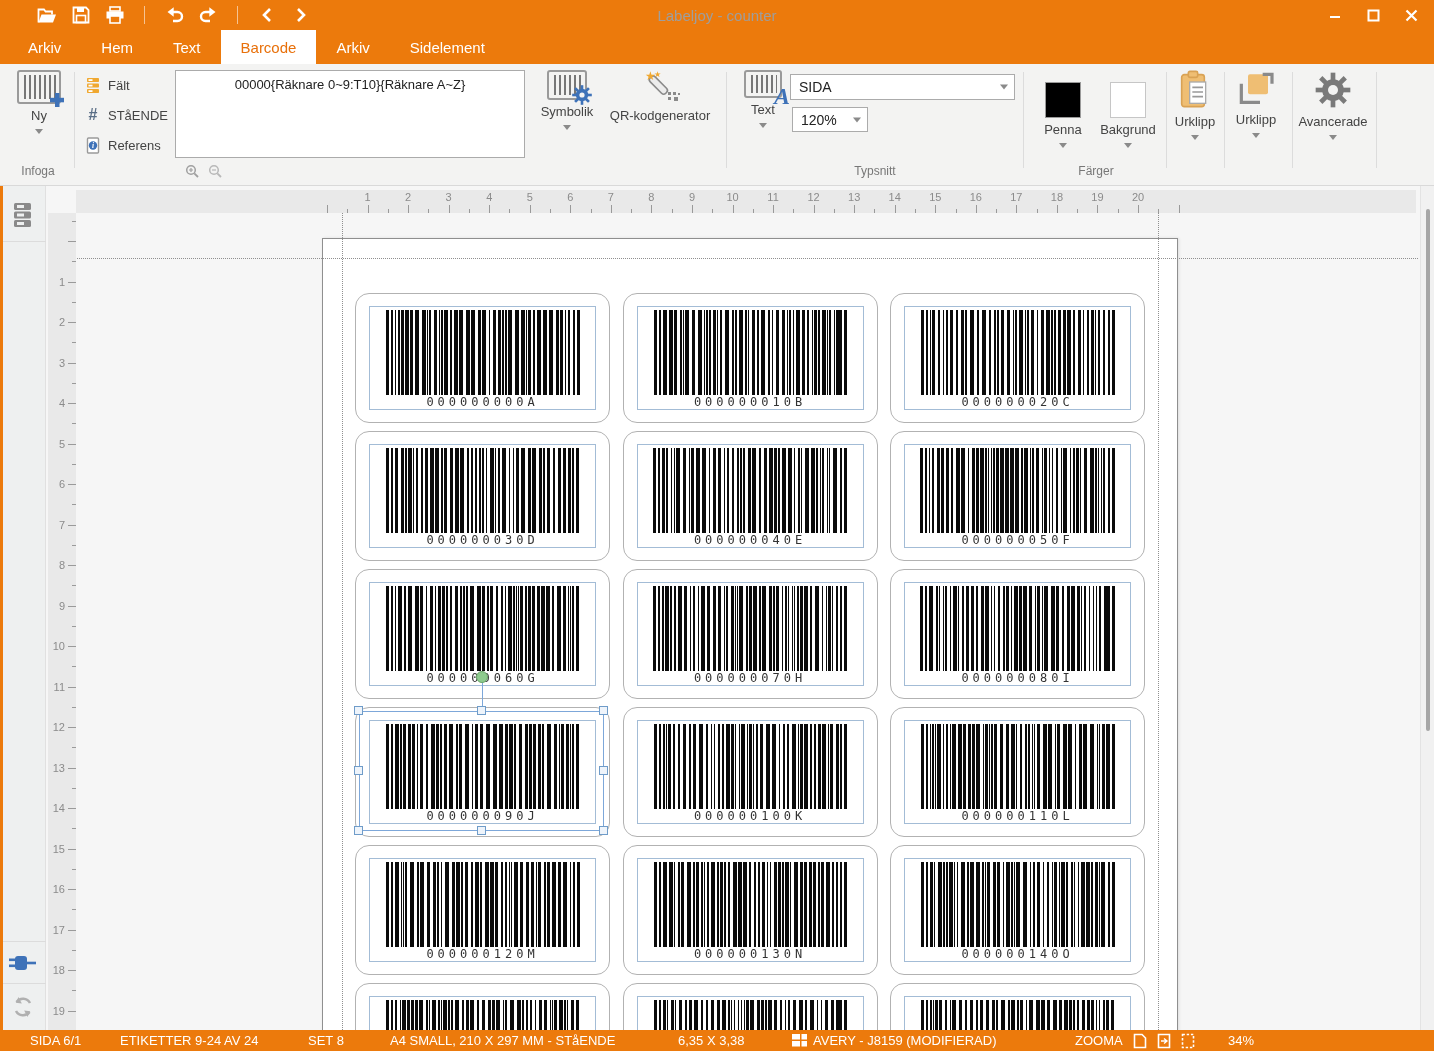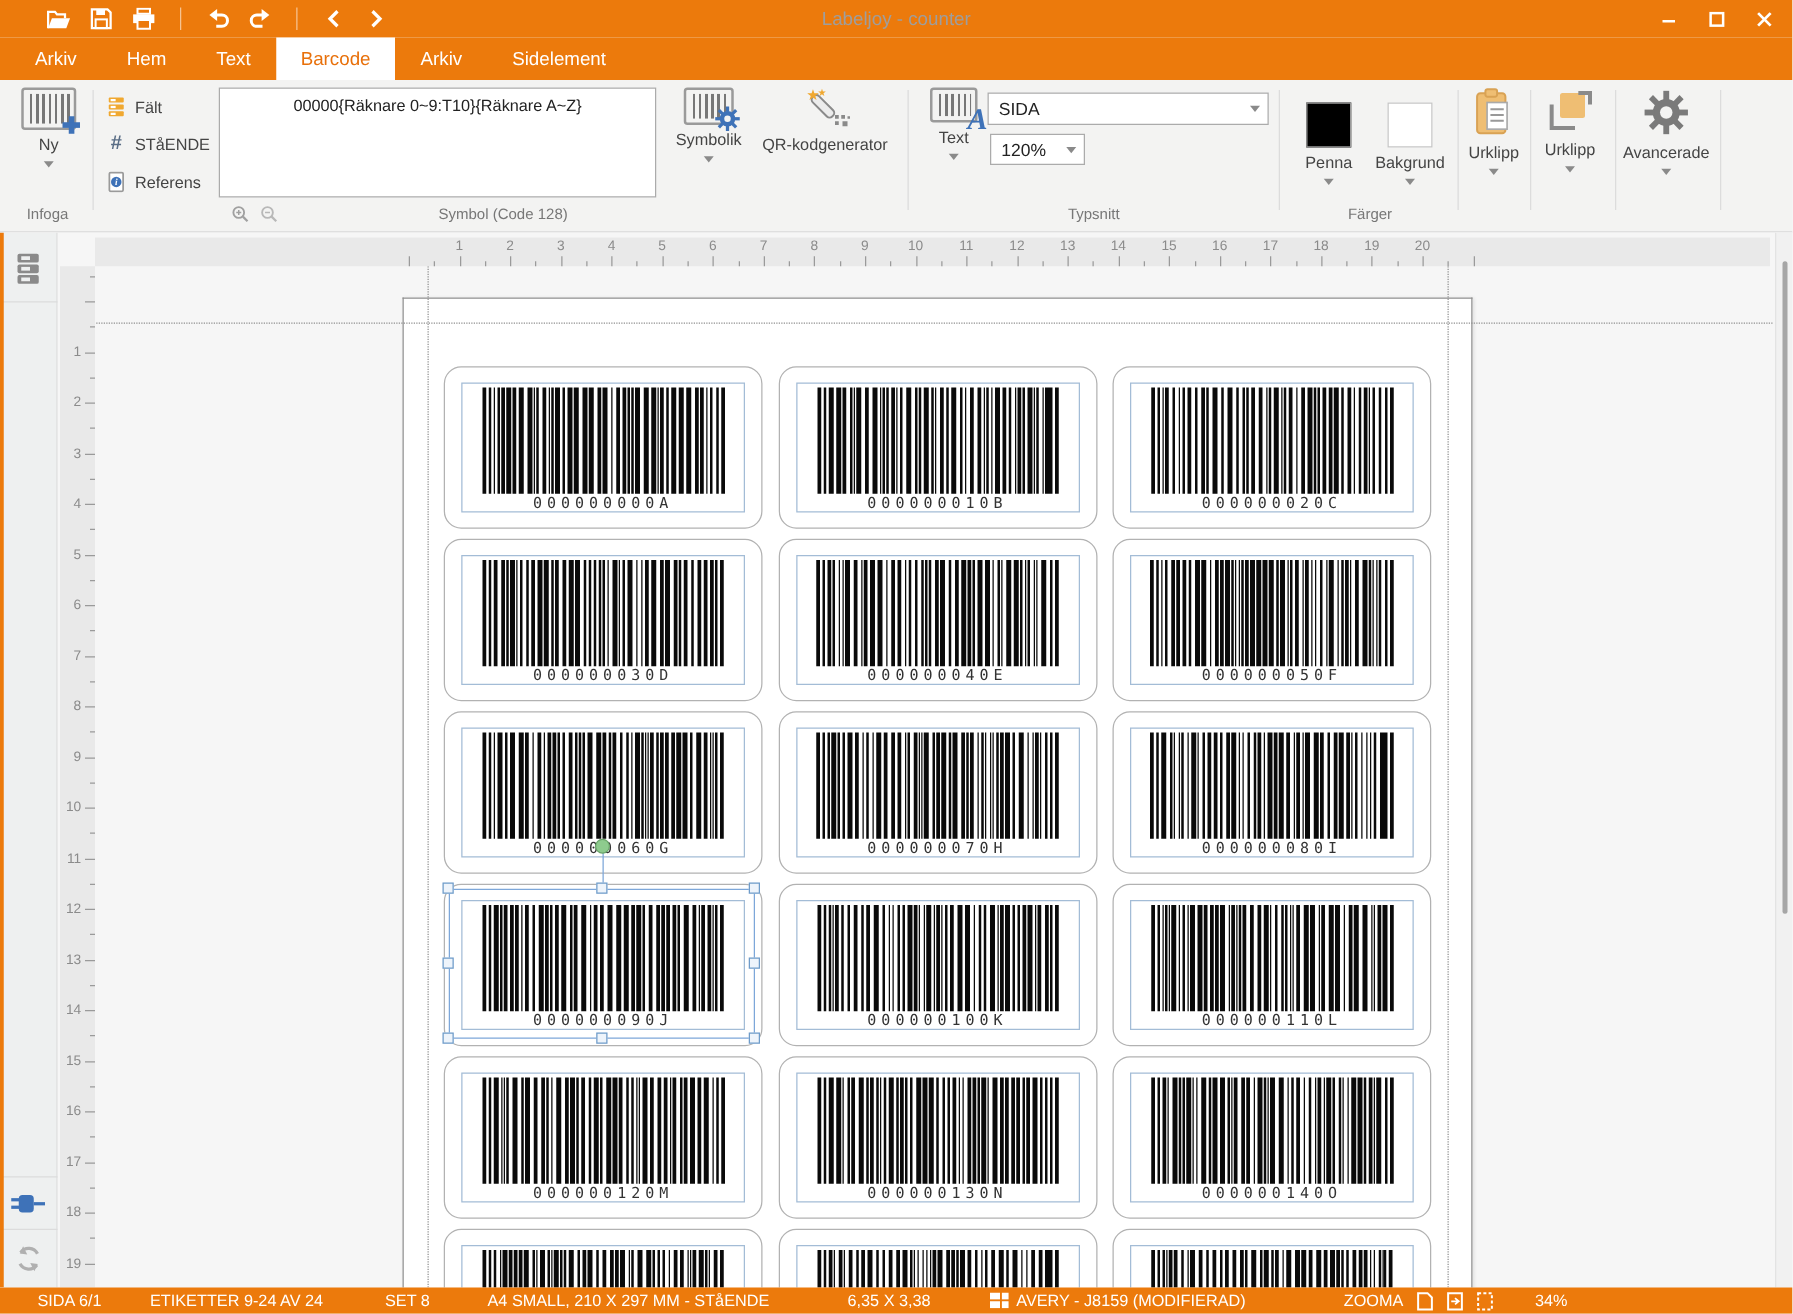--- a/index.html
+++ b/index.html
@@ -223,21 +223,20 @@
           <circle cx="6" cy="6" r="4.3" fill="none" stroke="#a0a0a0" stroke-width="1.5"></circle>
           <path d="M9.3 9.3 13 13" stroke="#a0a0a0" stroke-width="1.8"></path>
           <path d="M4 6 H8 M6 4 V8" stroke="#a0a0a0" stroke-width="1.2"></path>
         </svg>
       <svg width="15" height="15" viewBox="0 0 15 15">
           <circle cx="6" cy="6" r="4.3" fill="none" stroke="#b8b8b8" stroke-width="1.5"></circle>
           <path d="M9.3 9.3 13 13" stroke="#b8b8b8" stroke-width="1.8"></path>
           <path d="M4 6 H8" stroke="#b8b8b8" stroke-width="1.2"></path>
         </svg>
     </div>
-    <div class="grouplabel" style="left:85px; width:635px;">Symbol (Code 128)</div>
 
     <div class="bigbtn" style="left:534px; width:66px;">
       <span class="bc-ico" style="width:40px;height:30px;">
         <svg class="badge" style="right:-9px;bottom:-9px" width="24" height="24" viewBox="0 0 24 24">
             <g fill="#3E72B8">
               <circle cx="12" cy="12" r="6.2"></circle>
               <g>
                 <rect x="10.7" y="2.2" width="2.6" height="4.2"></rect>
                 <rect x="10.7" y="2.2" width="2.6" height="4.2" transform="rotate(45 12 12)"></rect>
                 <rect x="10.7" y="2.2" width="2.6" height="4.2" transform="rotate(90 12 12)"></rect>

